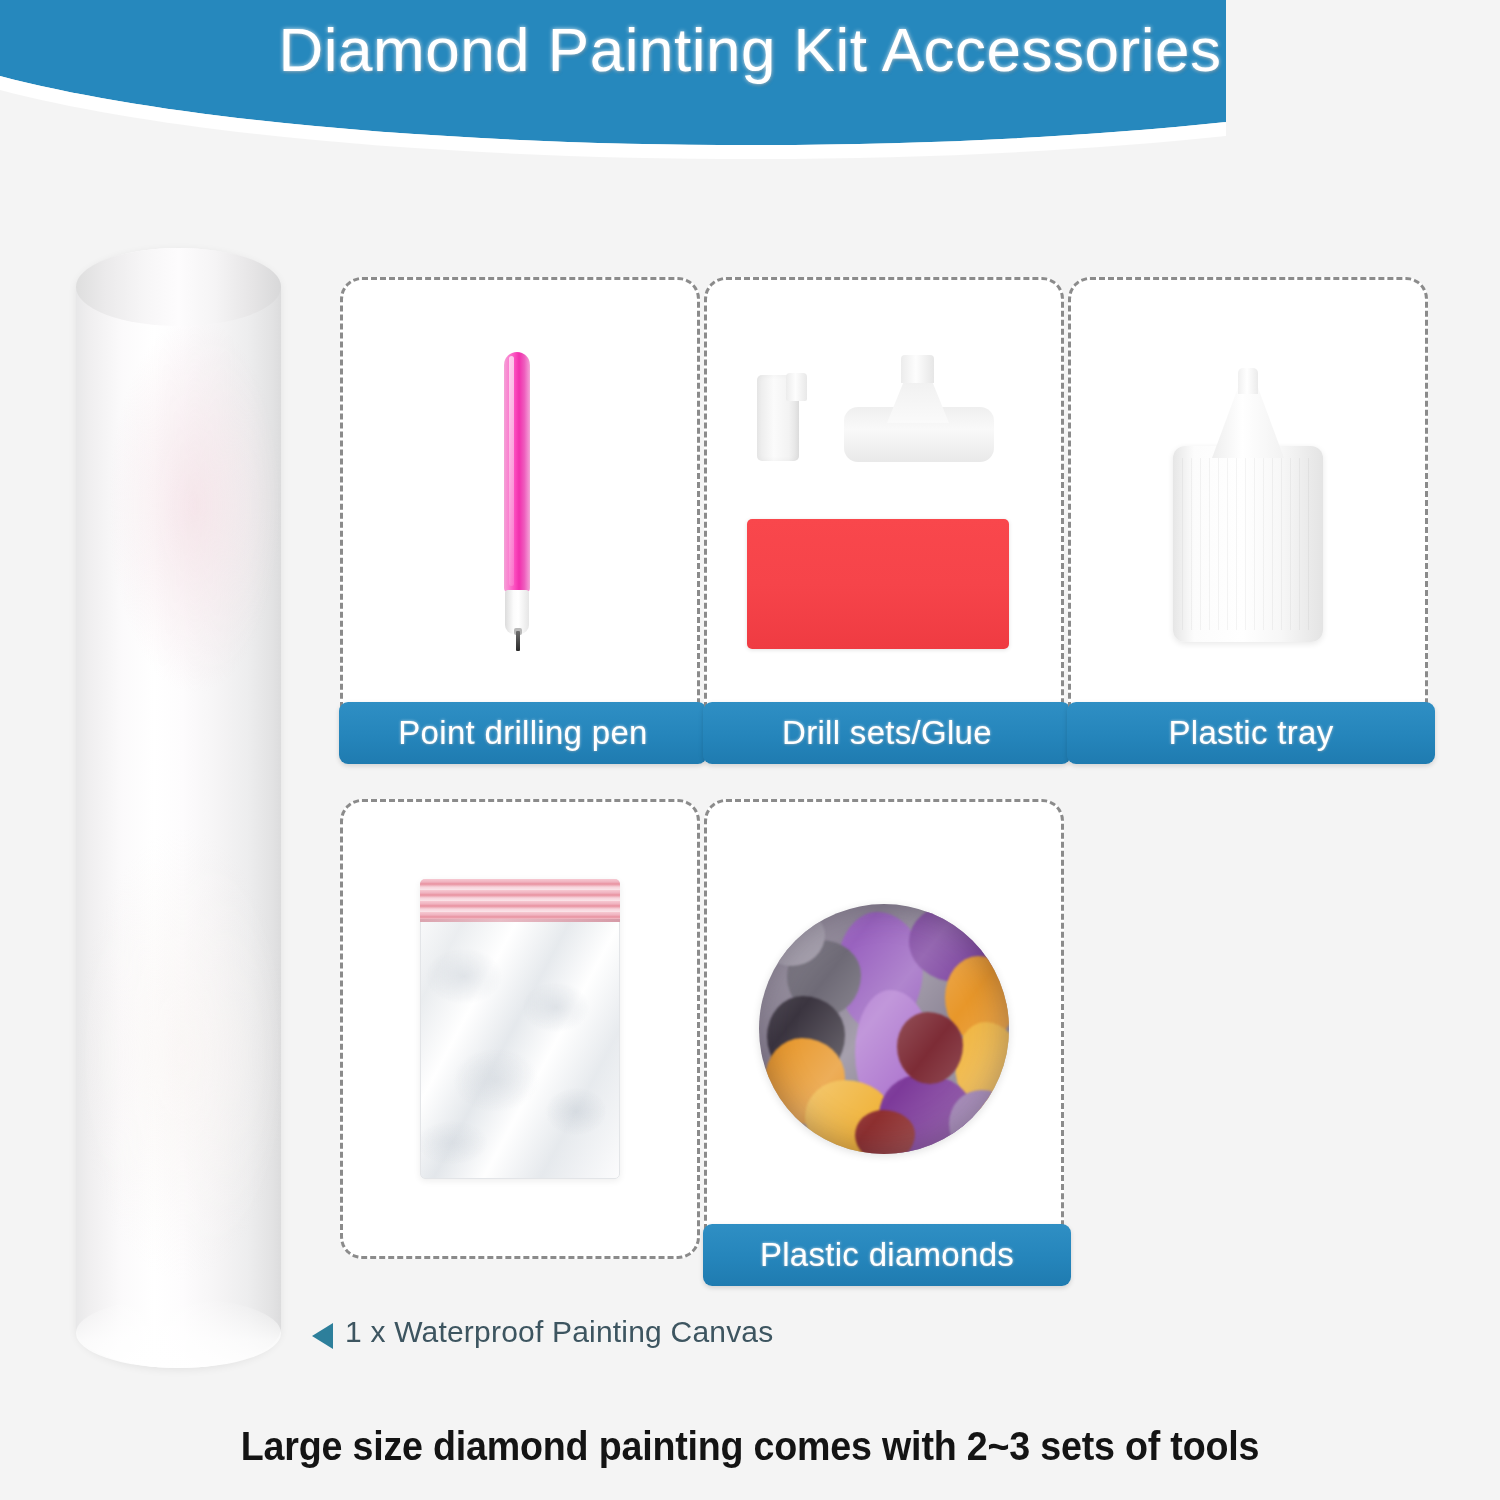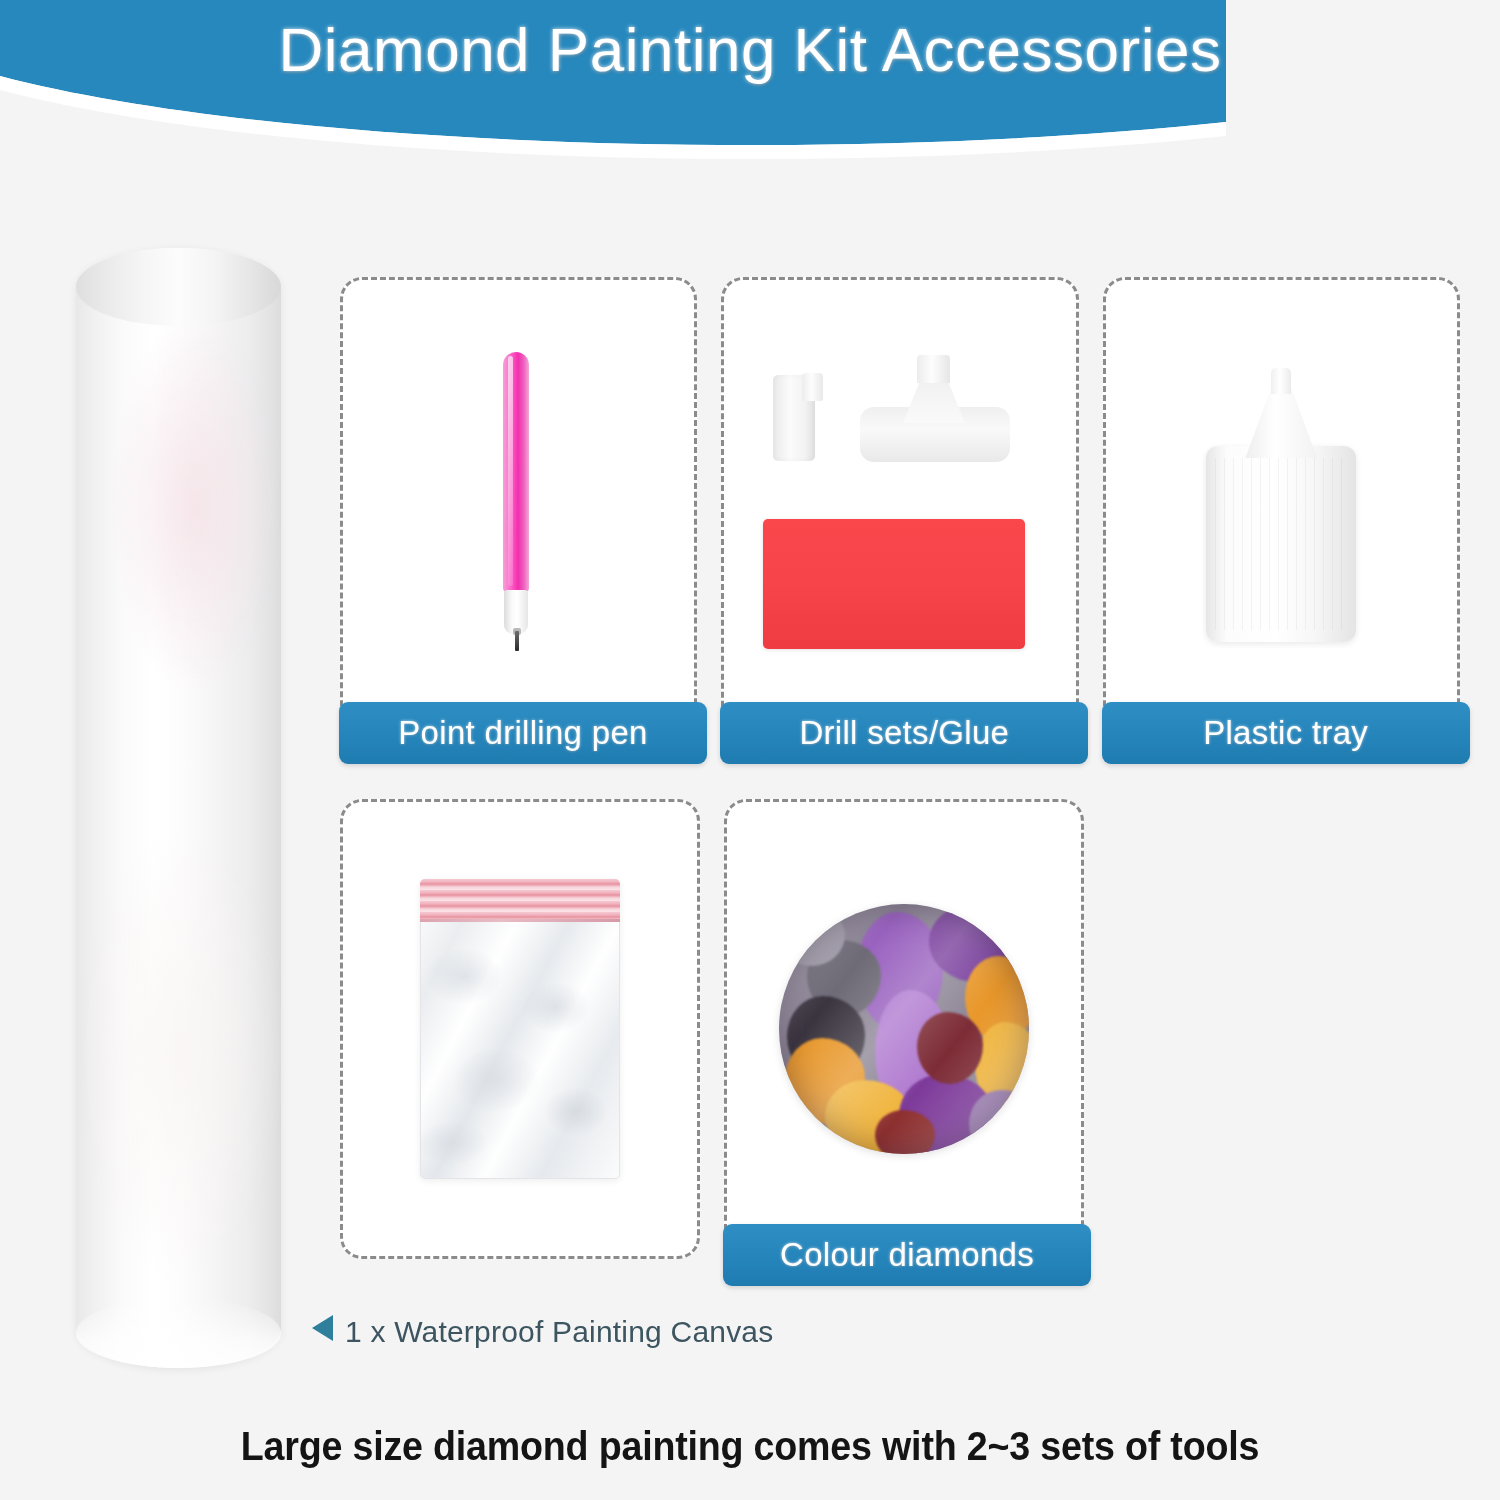--- a/index.html
+++ b/index.html
@@ -87,21 +87,21 @@
     background: linear-gradient(to bottom, rgba(255,255,255,0.0) 0%, rgba(255,255,255,0.75) 60%, rgba(255,255,255,0.95) 100%);
   }
 
   
   .grid {
     position: absolute;
     left: 340px;
     top: 277px;
     width: 1120px;
   }
-  .card-row { display: flex; gap: 24px; }
+  .card-row { display: flex; gap: 4px; }
   .card-row.row2 { margin-top: 62px; }
 
   .card {
     position: relative;
     width: 360px;
     height: 460px;
     background: #ffffff;
     border: 3px dashed #8b8b8b;
     border-radius: 22px;
     overflow: visible;
@@ -344,21 +344,21 @@
     border-radius: 50%;
     box-shadow: inset 0 0 34px rgba(40,30,50,0.38);
   }
 
   
   .canvas-caption {
     position: absolute;
     left: 312px;
     top: 1315px;
     display: flex;
-    align-items: flex-start;
+    align-items: flex-end;
     gap: 12px;
     color: #3d5560;
     font-size: 30px;
     letter-spacing: 0.2px;
     white-space: nowrap;
   }
   .caption-arrow {
     width: 0; height: 0;
     border-top: 13px solid transparent;
     border-bottom: 13px solid transparent;
@@ -471,21 +471,21 @@
           <div class="dm" style="left:46px;  top:176px; width:86px;  height:76px;  background:#f0b43c;"></div>
           <div class="dm" style="left:120px; top:170px; width:94px;  height:86px;  background:#7d3a9a;"></div>
           <div class="dm" style="left:138px; top:108px; width:66px;  height:72px;  background:#7d2c36;"></div>
           <div class="dm" style="left:96px;  top:206px; width:60px;  height:52px;  background:#8f3030;"></div>
           <div class="dm" style="left:190px; top:186px; width:70px;  height:70px;  background:#9a7ab0;"></div>
           <div class="dm" style="left:0px;   top:4px;   width:66px;  height:58px;  background:#a09aa8;"></div>
           <div class="diamonds-sheen"></div>
           <div class="diamonds-shadow"></div>
         </div>
       </div>
-      <div class="card-label">Colour diamonds</div>
+      <div class="card-label">Plastic diamonds</div>
     </div>
 
   </div>
 </div>
 
 <div class="canvas-caption">
   <span class="caption-arrow"></span>
   <span>1 x Waterproof Painting Canvas</span>
 </div>
 

